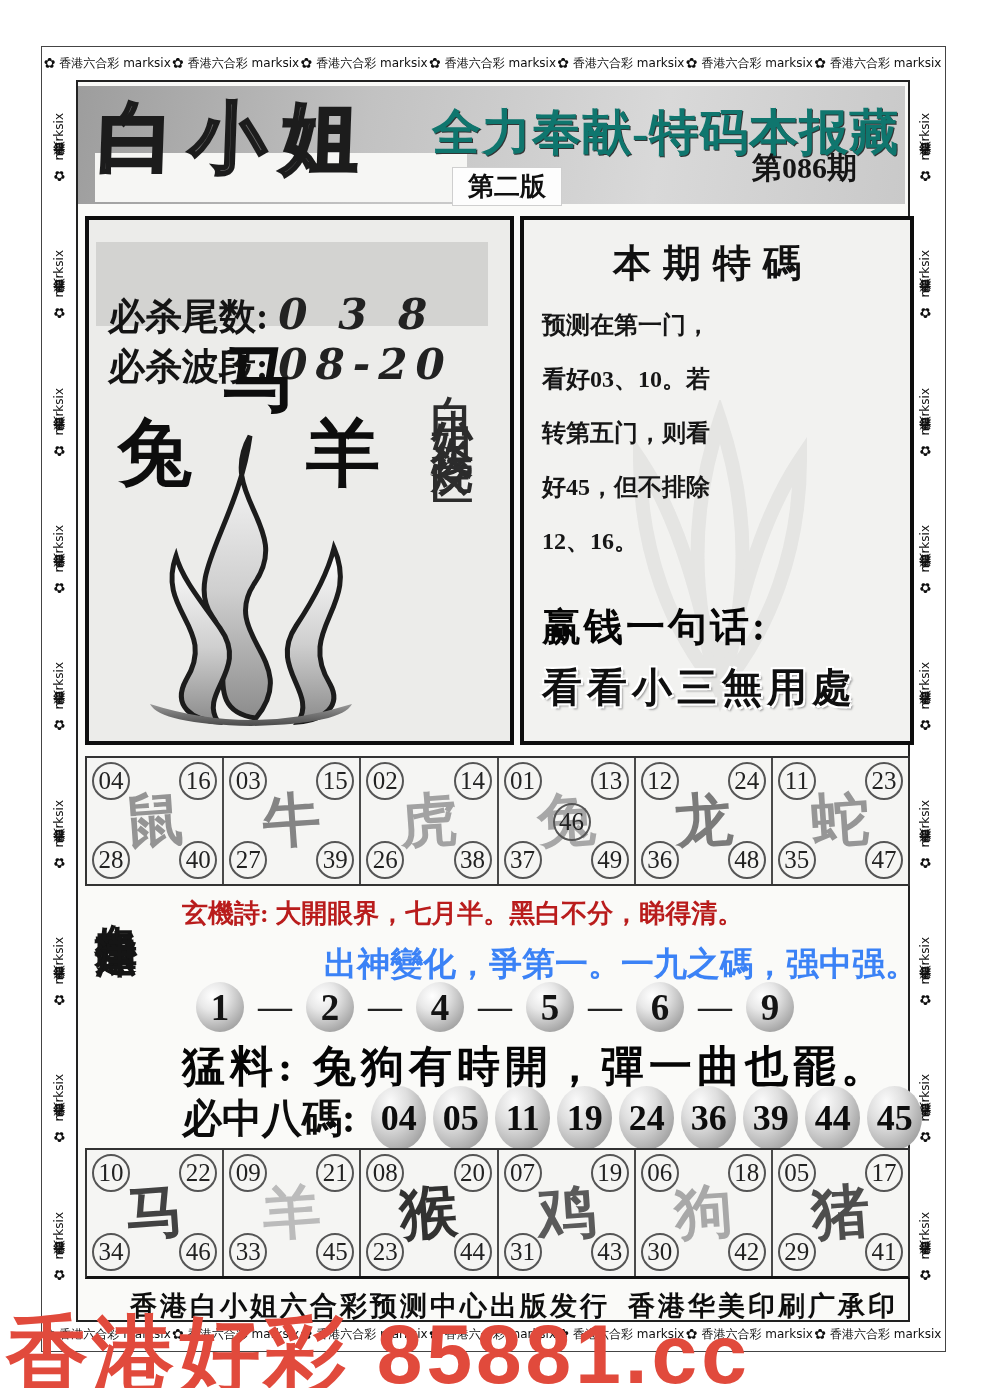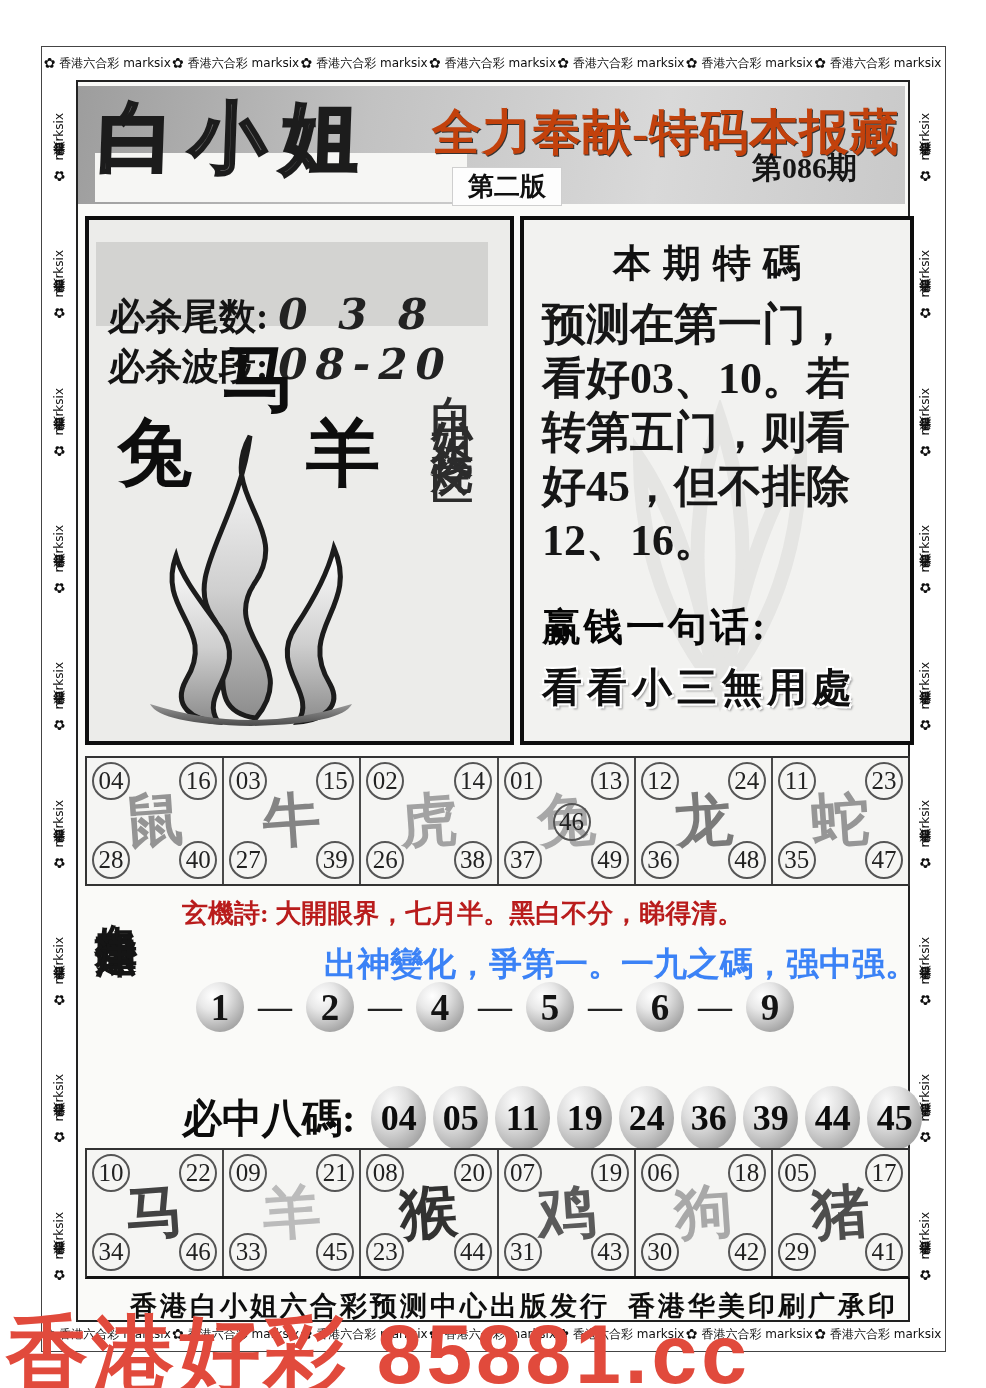--- a/index.html
+++ b/index.html
@@ -22,21 +22,21 @@
   .strip-bottom{left:43px;top:1320px;width:899px;height:28px;}
   .strip-left{left:44px;top:80px;width:30px;height:1236px;flex-direction:column;}
   .strip-left .unit,.strip-right .unit{writing-mode:vertical-rl;transform:rotate(180deg);}
   .strip-right{left:910px;top:80px;width:30px;height:1236px;flex-direction:column;}
 
   
   .header-box{left:78px;top:86px;width:827px;height:118px;
     background:linear-gradient(100deg,#9d9d9d 0%,#c2c2c2 35%,#d9d9d9 70%,#c9c9c9 100%);}
   .brand{left:98px;top:88px;font-size:76px;font-weight:900;letter-spacing:16px;
     color:#6b6b6b;-webkit-text-stroke:3px #1c1c1c;transform:skewX(-2deg);}
-  .main-title{left:432px;top:100px;font-size:49px;font-weight:900;color:#c2410c;letter-spacing:1px;
+  .main-title{left:432px;top:100px;font-size:49px;font-weight:900;color:#0f766e;letter-spacing:1px;
     text-shadow:1px 1px 0 #333;}
   .header-blank{left:95px;top:153px;width:372px;height:49px;background:#f6f6f4;}
   .issue{left:752px;top:148px;font-size:30px;font-weight:600;color:#151515;}
   .edition{left:452px;top:167px;width:108px;height:37px;background:#fdfdfd;border:1px solid #cfcfcf;
     font-size:26px;font-weight:700;display:flex;align-items:center;justify-content:center;color:#101010;}
 
   
   .kill-box{left:85px;top:216px;width:421px;height:521px;border:4px solid #0d0d0d;background:#ececea;}
   .kill-band{left:96px;top:242px;width:392px;height:84px;background:#d3d3d1;}
   .kill-line{position:absolute;white-space:nowrap;margin-top:44px;}
@@ -51,21 +51,21 @@
   .zchar-right{left:306px;top:404px;}
   .flame-wrap{left:98px;top:432px;width:306px;height:296px;}
   .kill-caption{left:424px;top:362px;height:360px;font-size:42px;font-weight:700;color:#2c2c2c;
     writing-mode:vertical-rl;text-orientation:upright;letter-spacing:14px;}
 
   
   .special-box{left:520px;top:216px;width:386px;height:521px;border:4px solid #0d0d0d;background:#f2f2f0;}
   .flower-watermark{left:580px;top:400px;width:280px;height:330px;opacity:.8;}
   .special-title{left:520px;top:238px;width:386px;text-align:center;font-size:38px;font-weight:700;
     letter-spacing:12px;color:#111;}
-  .special-text{left:542px;top:298px;width:352px;font-size:44px;line-height:54px;color:#161616;
+  .special-text{left:542px;top:298px;width:352px;font-size:24px;line-height:54px;color:#161616;
     white-space:pre-line;font-weight:600;}
   .win-label{left:542px;top:600px;font-size:39px;font-weight:900;color:#050505;letter-spacing:3px;}
   .win-phrase{left:542px;top:660px;font-size:40px;font-weight:800;color:#101010;letter-spacing:5px;
     text-shadow:-2px -2px 0 #fff,2px -2px 0 #fff,-2px 2px 0 #fff,2px 2px 0 #fff,3px 3px 2px #999;}
 
   
   .ztable{left:85px;width:821px;height:126px;display:flex;border:2px solid #333;background:#f5f5f3;}
   .ztable-top{top:756px;}
   .ztable-bottom{top:1148px;border-bottom:3px solid #111;}
   .zcell{position:relative;flex:1;border-right:2px solid #4a4a4a;}
@@ -372,20 +372,24 @@
         <span class="dash">—</span>
         <span class="ball">4</span>
         <span class="dash">—</span>
         <span class="ball">5</span>
         <span class="dash">—</span>
         <span class="ball">6</span>
         <span class="dash">—</span>
         <span class="ball">9</span>
       </span>
   </div>
+  <div class="abs hot-line">
+    <span>猛料:</span>
+    <span>兔狗有時開，彈一曲也罷。</span>
+  </div>
   <div class="abs eight-row">
     <span class="eight-label">必中八碼:</span>
     <span id="eight-balls" style="display:flex;align-items:center;">
         <span class="oval">04</span>
         <span class="oval">05</span>
         <span class="oval">11</span>
         <span class="oval">19</span>
         <span class="oval">24</span>
         <span class="oval">36</span>
         <span class="oval">39</span>

